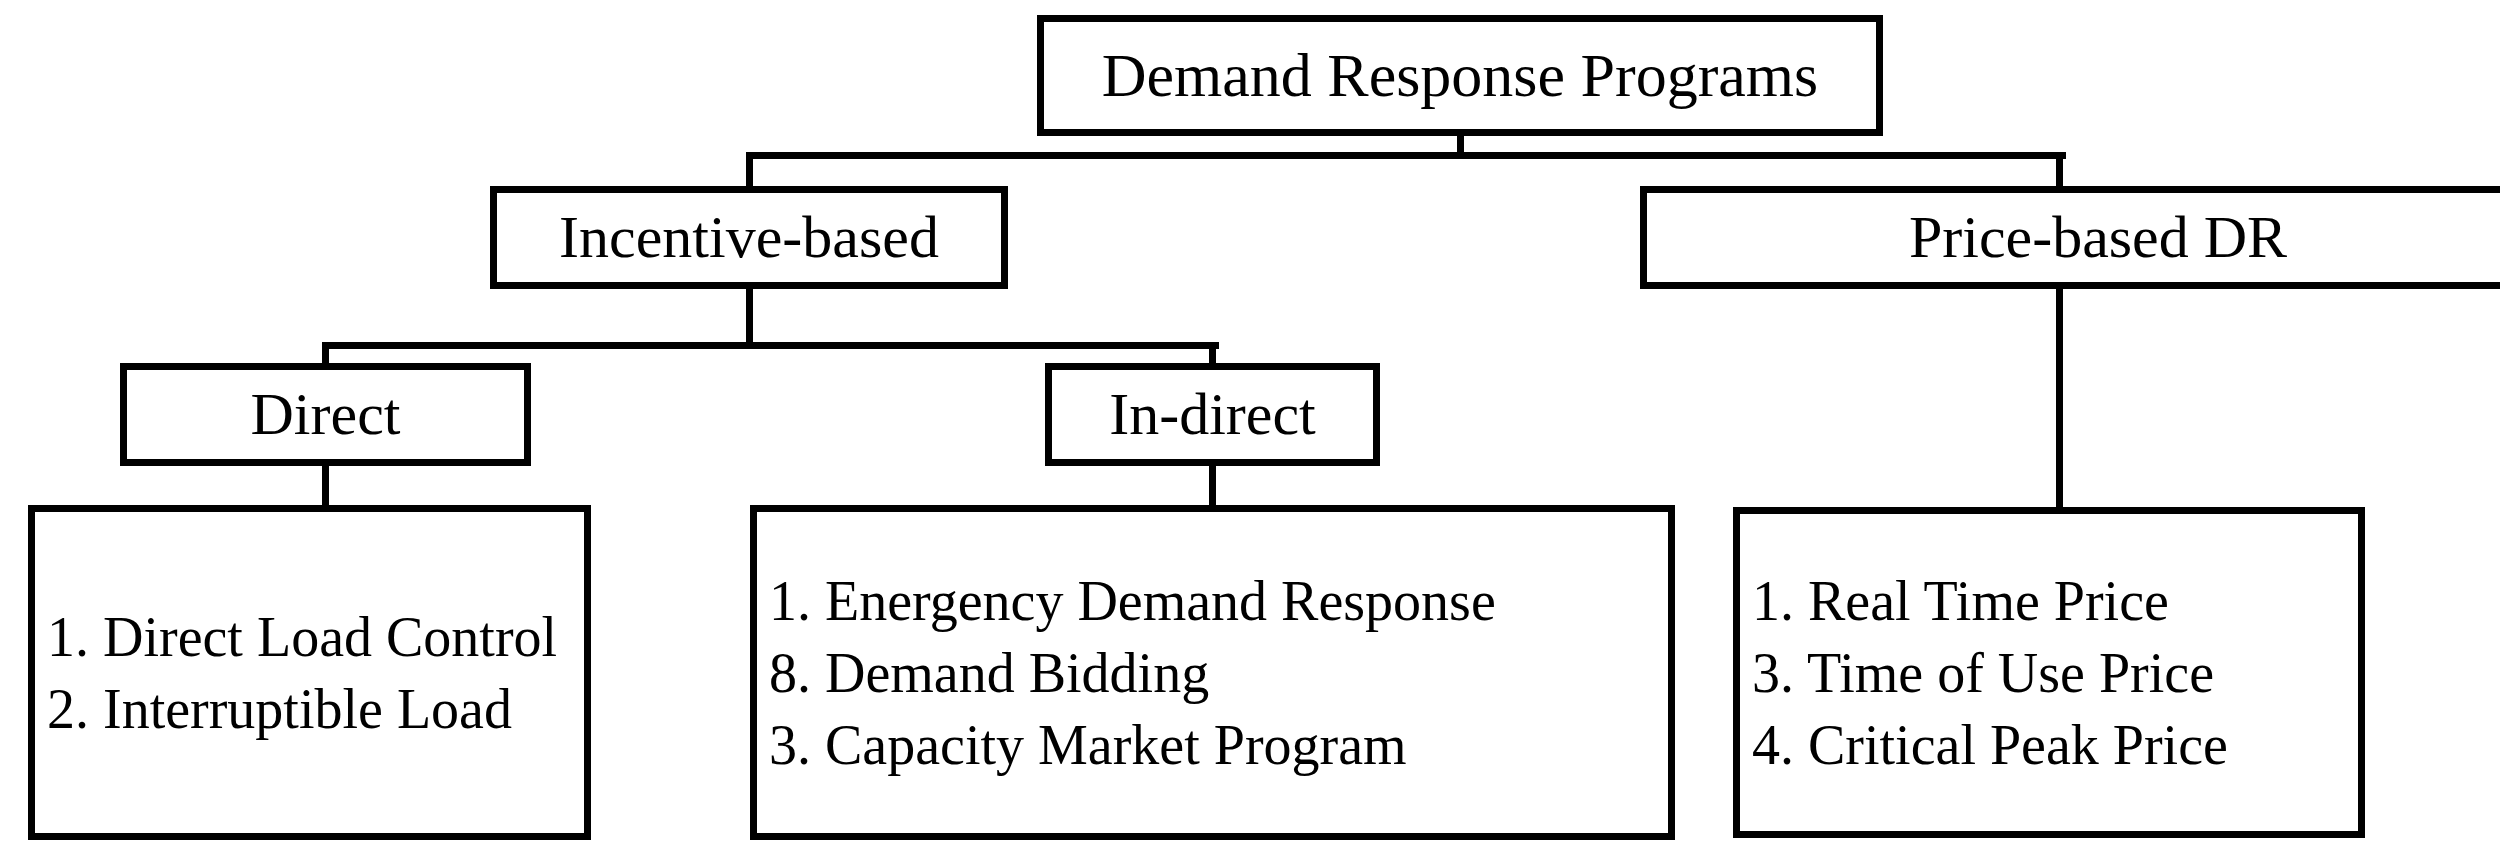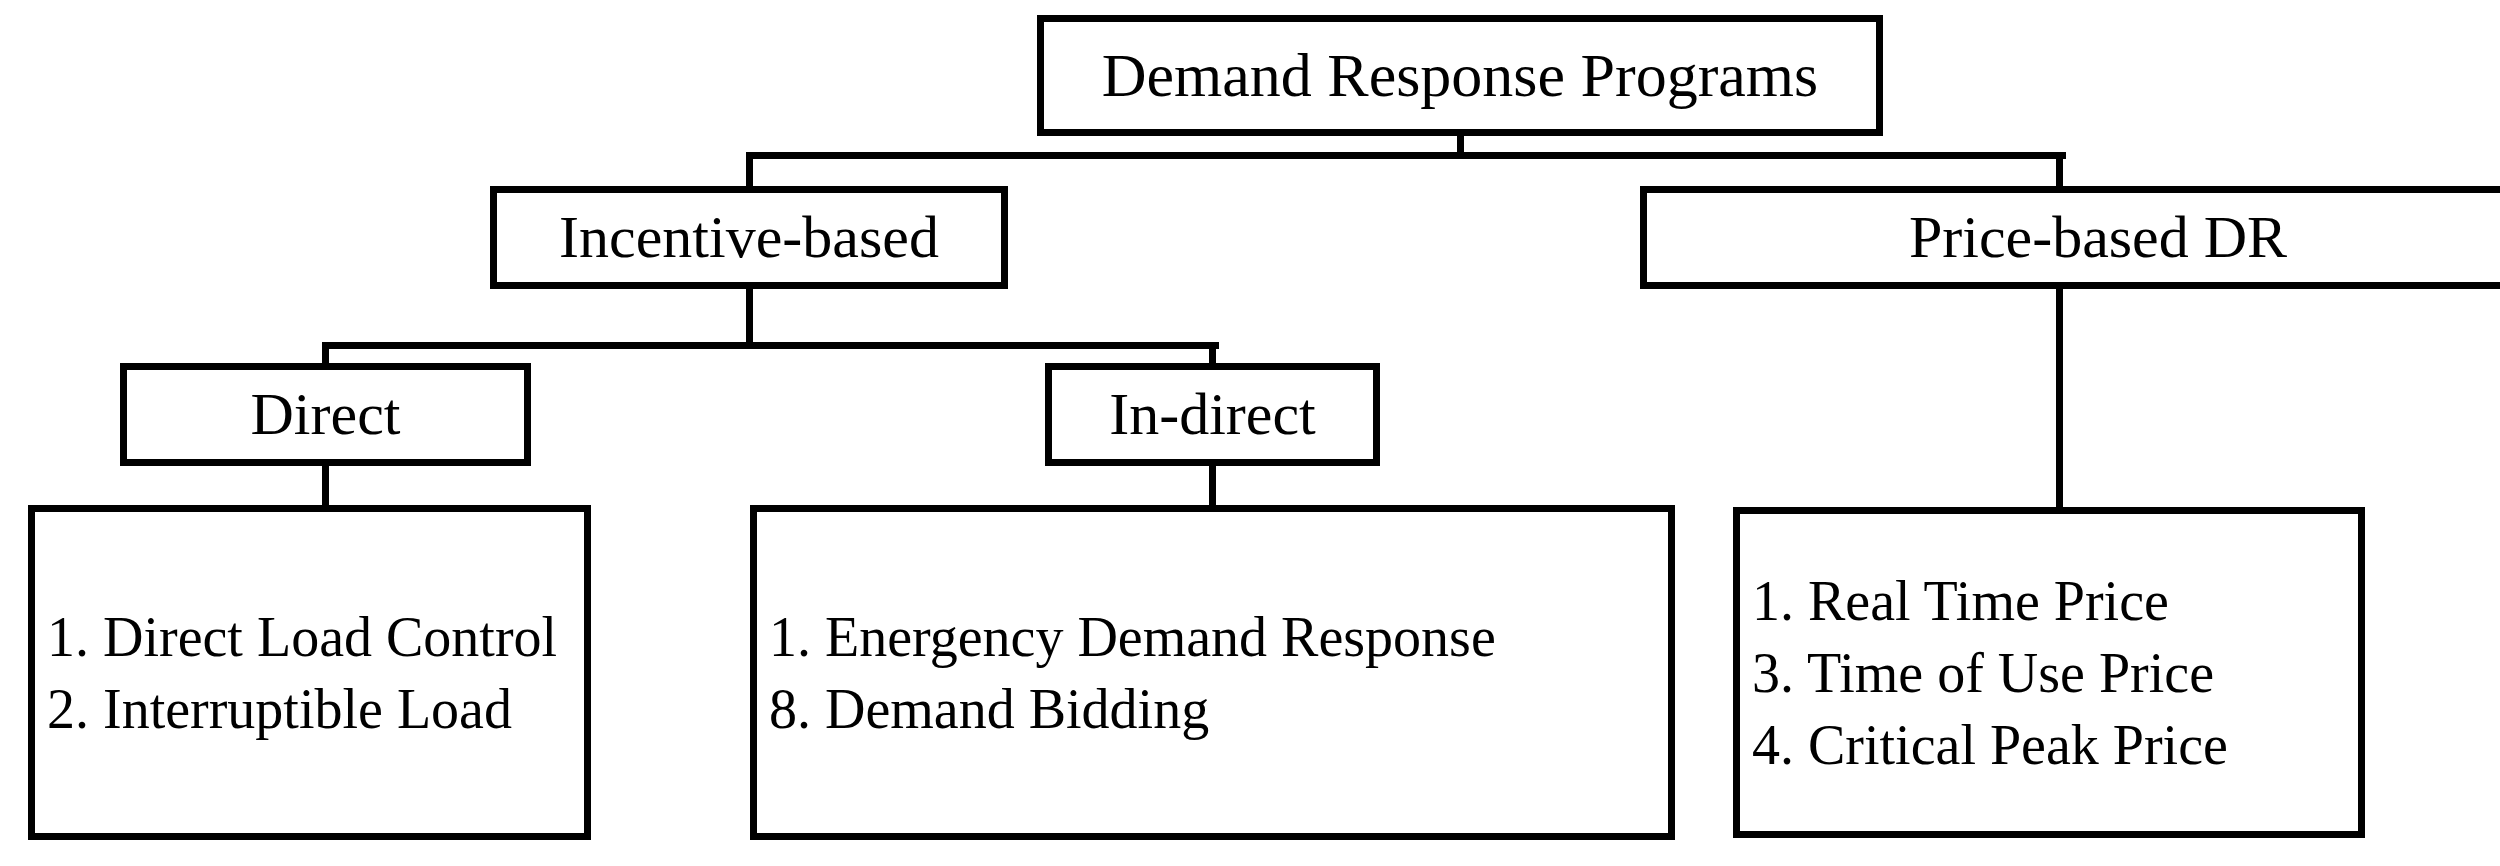--- a/index.html
+++ b/index.html
@@ -87,20 +87,21 @@
   </div>
 
   <div class="leaf" style="left:28px; top:505px; width:563px; height:335px;">
     <div class="leaf-line">1. Direct Load Control</div>
     <div class="leaf-line">2. Interruptible Load</div>
   </div>
 
   <div class="leaf" style="left:750px; top:505px; width:925px; height:335px;">
     <div class="leaf-line">1. Energency Demand Response</div>
     <div class="leaf-line">8. Demand Bidding</div>
+    <div class="leaf-line">3. Capacity Market Program</div>
   </div>
 
   <div class="leaf" style="left:1733px; top:507px; width:632px; height:331px;">
     <div class="leaf-line">1. Real Time Price</div>
     <div class="leaf-line">3. Time of Use Price</div>
     <div class="leaf-line">4. Critical Peak Price</div>
   </div>
 
 </div>
 

